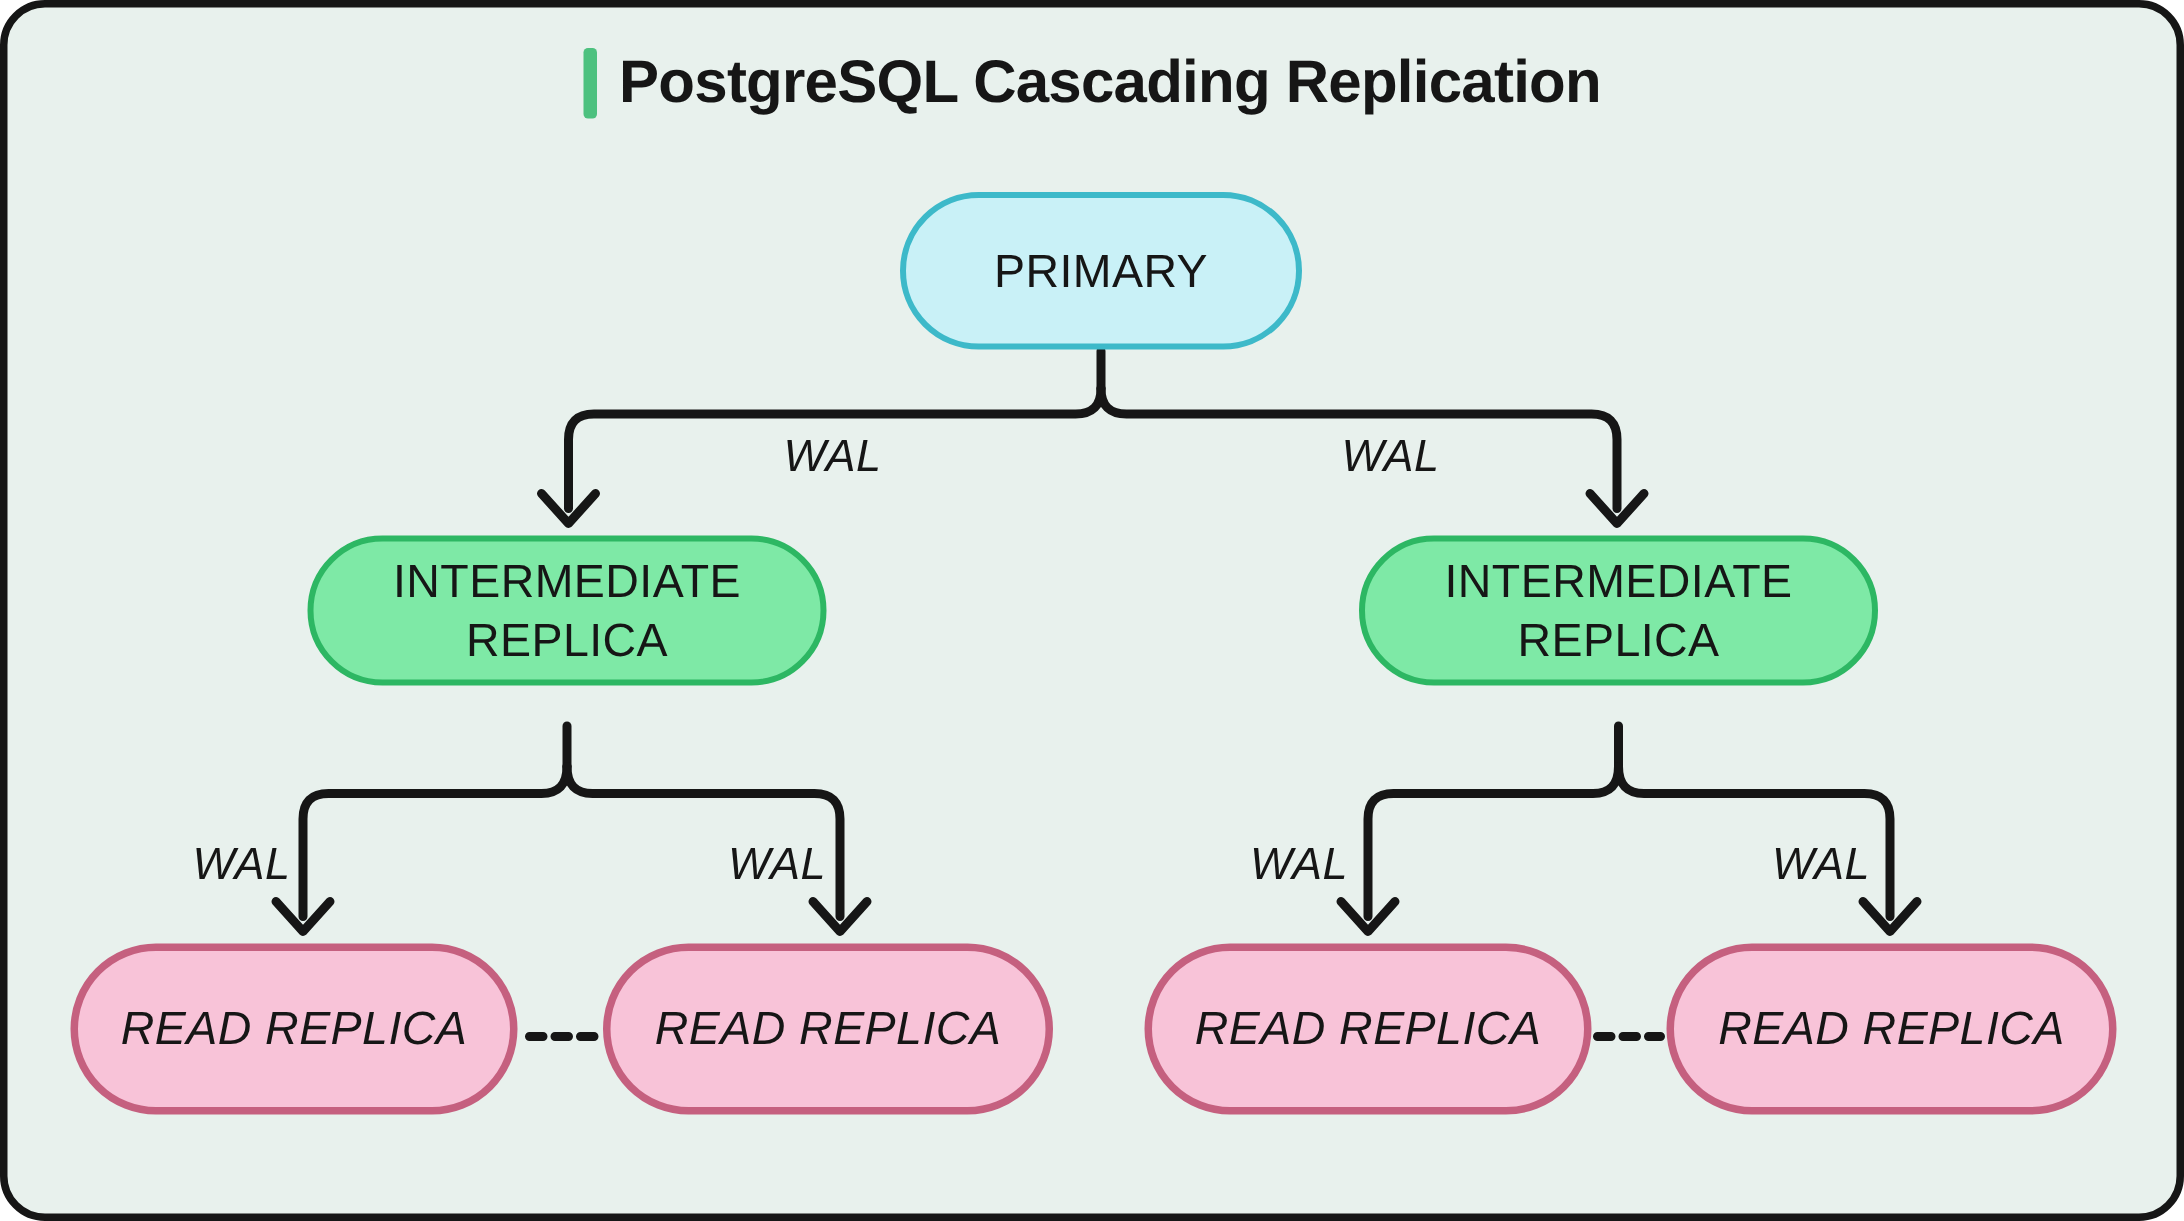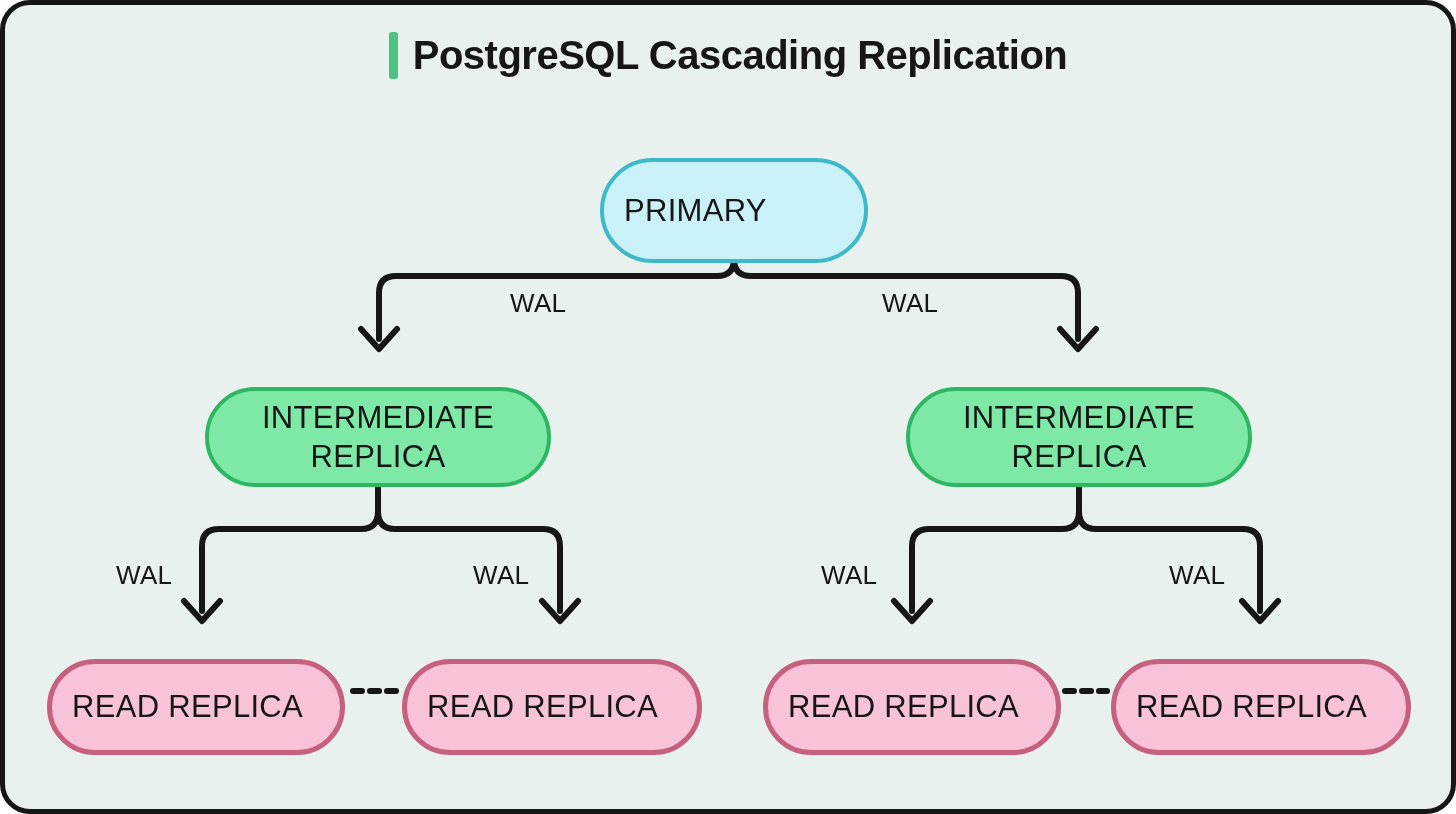--- a/index.html
+++ b/index.html
@@ -33,52 +33,53 @@
   .title{
     font-size:40px;font-weight:700;color:var(--ink);
     letter-spacing:-0.5px;white-space:nowrap;
   }
   .edges{position:absolute;left:0;top:0;width:1456px;height:814px;}
   .edges path, .edges line{
     fill:none;stroke:var(--ink);stroke-width:6;
     stroke-linecap:round;stroke-linejoin:round;
   }
   .node{
-    position:absolute;display:flex;align-items:center;
+    position:absolute;display:flex;align-items:center;justify-content:center;
     text-align:center;color:var(--ink);
-    font-size:31px;font-weight:500;letter-spacing:0.3px;line-height:1.27;margin-top:30px;
+    font-size:31px;font-weight:500;letter-spacing:0.3px;line-height:1.27;
   }
   .node .node-label{display:block;padding:0 20px;}
   .node-primary{
     left:595px;top:123px;width:268px;height:105px;
     background:var(--primary-fill);
     border:4px solid var(--primary-border);
     border-radius:53px;
   }
   .node-intermediate{
     width:346px;height:100px;top:352px;
     background:var(--intermediate-fill);
     border:4px solid var(--intermediate-border);
     border-radius:63px;
   }
   .node-intermediate-left{left:200px;}
   .node-intermediate-right{left:901px;}
   .node-read{
-    top:624px;height:96px;
+    top:624px;height:114px;
     background:var(--replica-fill);
     border:5px solid var(--replica-border);
     border-radius:61px;
+    font-style:italic;
   }
   .node-read-1{left:42px;width:298px;}
   .node-read-2{left:397px;width:300px;}
   .node-read-3{left:758px;width:298px;}
   .node-read-4{left:1106px;width:300px;}
   .wal{
-    position:absolute;width:90px;
-    font-size:26px;font-weight:500;color:var(--ink);letter-spacing:0.3px;
+    position:absolute;width:90px;text-align:center;
+    font-size:30px;font-weight:500;color:var(--ink);letter-spacing:0.3px;font-style:italic;
   }
   .wal-top-left{left:505px;top:283px;}
   .wal-top-right{left:877px;top:283px;}
   .wal-mid-1{left:111px;top:555px;}
   .wal-mid-2{left:468px;top:555px;}
   .wal-mid-3{left:816px;top:555px;}
   .wal-mid-4{left:1164px;top:555px;}
 </style>
 </head>
 <body>

